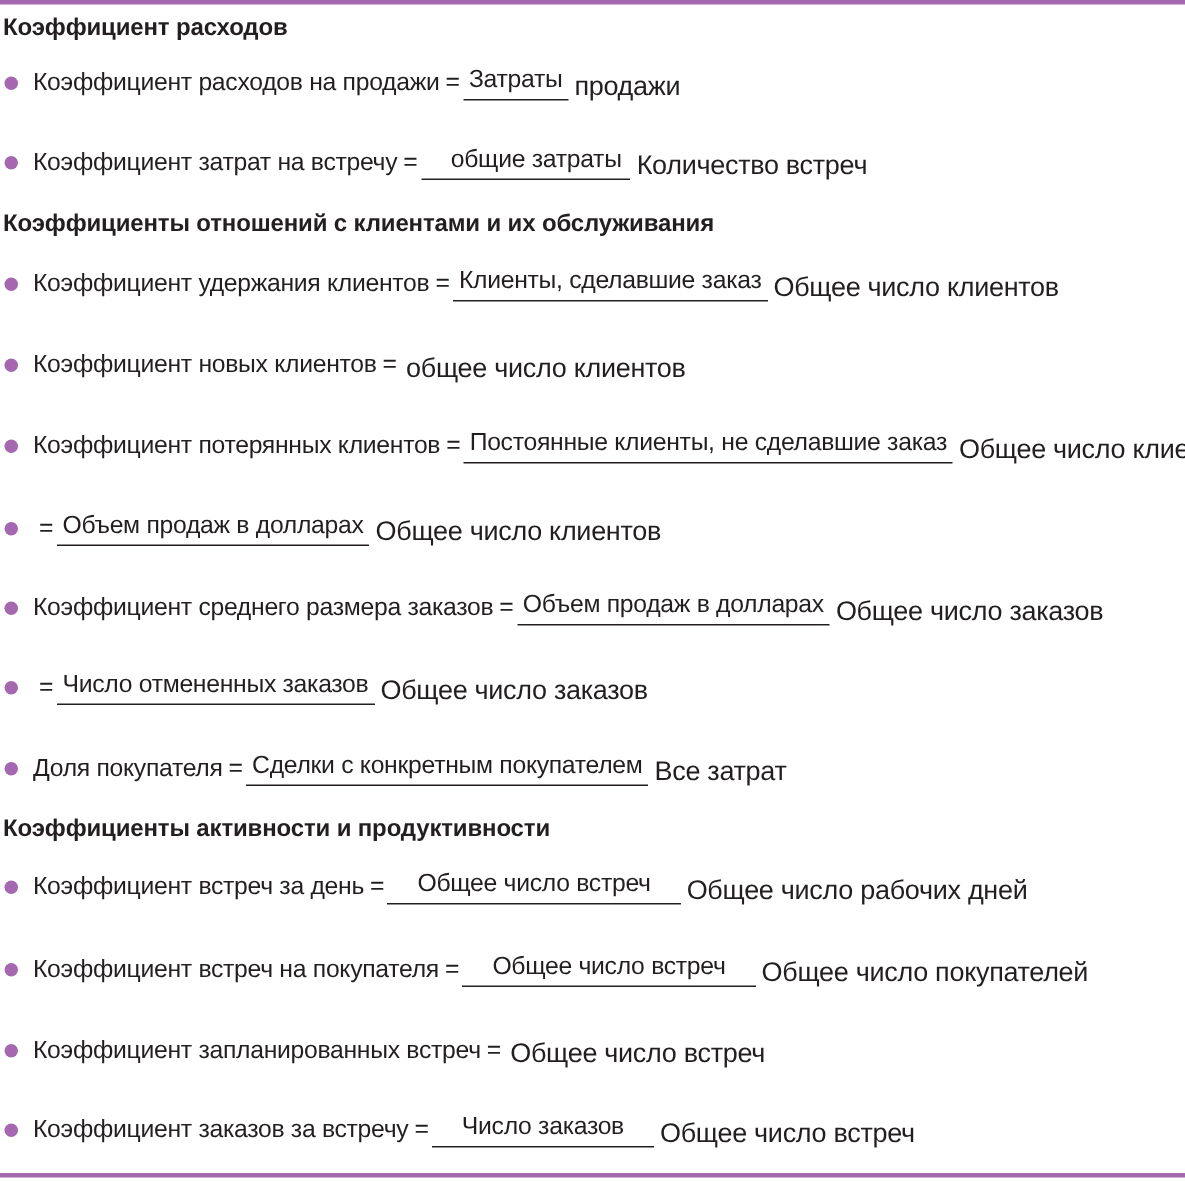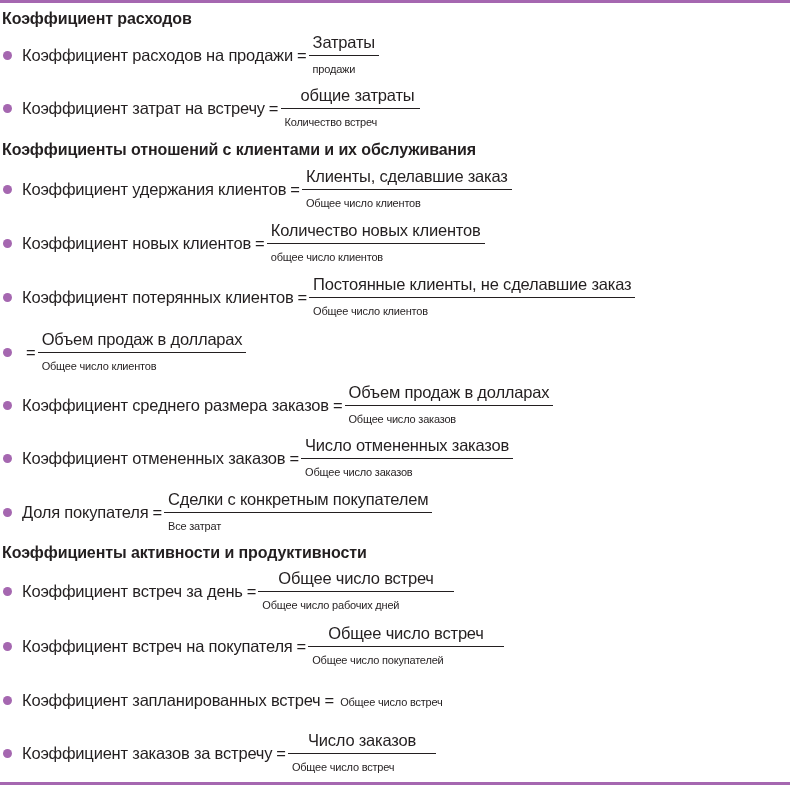--- a/index.html
+++ b/index.html
@@ -17,23 +17,23 @@
     }
     .formula {
       position: absolute; left: 0; height: 54px; display: flex; align-items: center; white-space: nowrap;
     }
     .bullet {
       width: 9px; height: 9px; border-radius: 50%; background: #a567b0;
       margin-left: 3px; margin-right: 10px; flex: none;
     }
     .lhs { font-size: 16.5px; letter-spacing: -0.2px; }
     .eq { font-size: 16.5px; margin: 0 2px 0 4px; }
-    .frac { display: inline-flex; flex-direction: column; align-items: flex-start; }
+    .frac { display: inline-flex; flex-direction: row; align-items: flex-end; }
     .num { font-size: 16.5px; letter-spacing: -0.2px; padding: 0 4px 3px 4px; border-bottom: 1.3px solid #231f20; line-height: 20px; }
-    .den { font-size: 11px; letter-spacing: -0.2px; padding: 3px 4px 0 4px; line-height: 20px; }
+    .den { font-size: 18px; letter-spacing: -0.2px; padding: 3px 4px 0 4px; line-height: 20px; }
   </style>
 </head>
 <body>
 
 <div class="rule-top"></div>
 
 <div class="content">
 
   <div class="section-title" style="top:10px">Коэффициент расходов</div>
 
@@ -67,21 +67,20 @@
       <span class="num">Клиенты, сделавшие заказ</span>
       <span class="den">Общее число клиентов</span>
     </span>
   </div>
 
   <div class="formula" style="top:216px">
     <span class="bullet"></span>
     <span class="lhs">Коэффициент новых клиентов</span>
     <span class="eq">=</span>
     <span class="frac">
-      <span class="num">Количество новых клиентов</span>
       <span class="den">общее число клиентов</span>
     </span>
   </div>
 
   <div class="formula" style="top:270px">
     <span class="bullet"></span>
     <span class="lhs">Коэффициент потерянных клиентов</span>
     <span class="eq">=</span>
     <span class="frac">
       <span class="num">Постоянные клиенты, не сделавшие заказ</span>
@@ -103,21 +102,20 @@
     <span class="lhs">Коэффициент среднего размера заказов</span>
     <span class="eq">=</span>
     <span class="frac">
       <span class="num">Объем продаж в долларах</span>
       <span class="den">Общее число заказов</span>
     </span>
   </div>
 
   <div class="formula" style="top:431px">
     <span class="bullet"></span>
-    <span class="lhs">Коэффициент отмененных заказов</span>
     <span class="eq">=</span>
     <span class="frac">
       <span class="num">Число отмененных заказов</span>
       <span class="den">Общее число заказов</span>
     </span>
   </div>
 
   <div class="formula" style="top:485px">
     <span class="bullet"></span>
     <span class="lhs">Доля покупателя</span>

